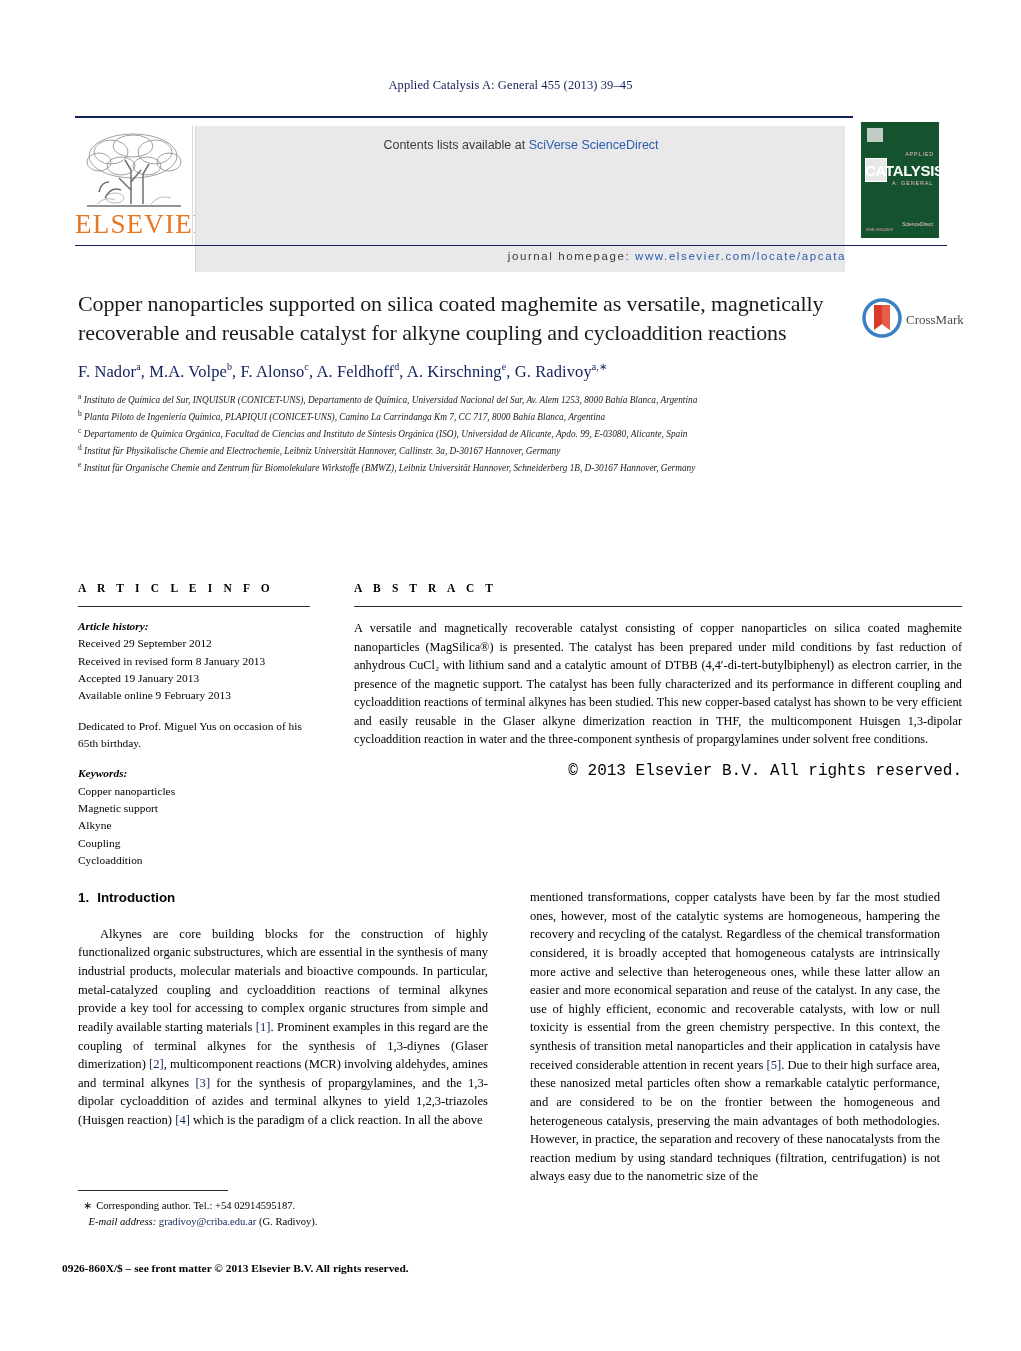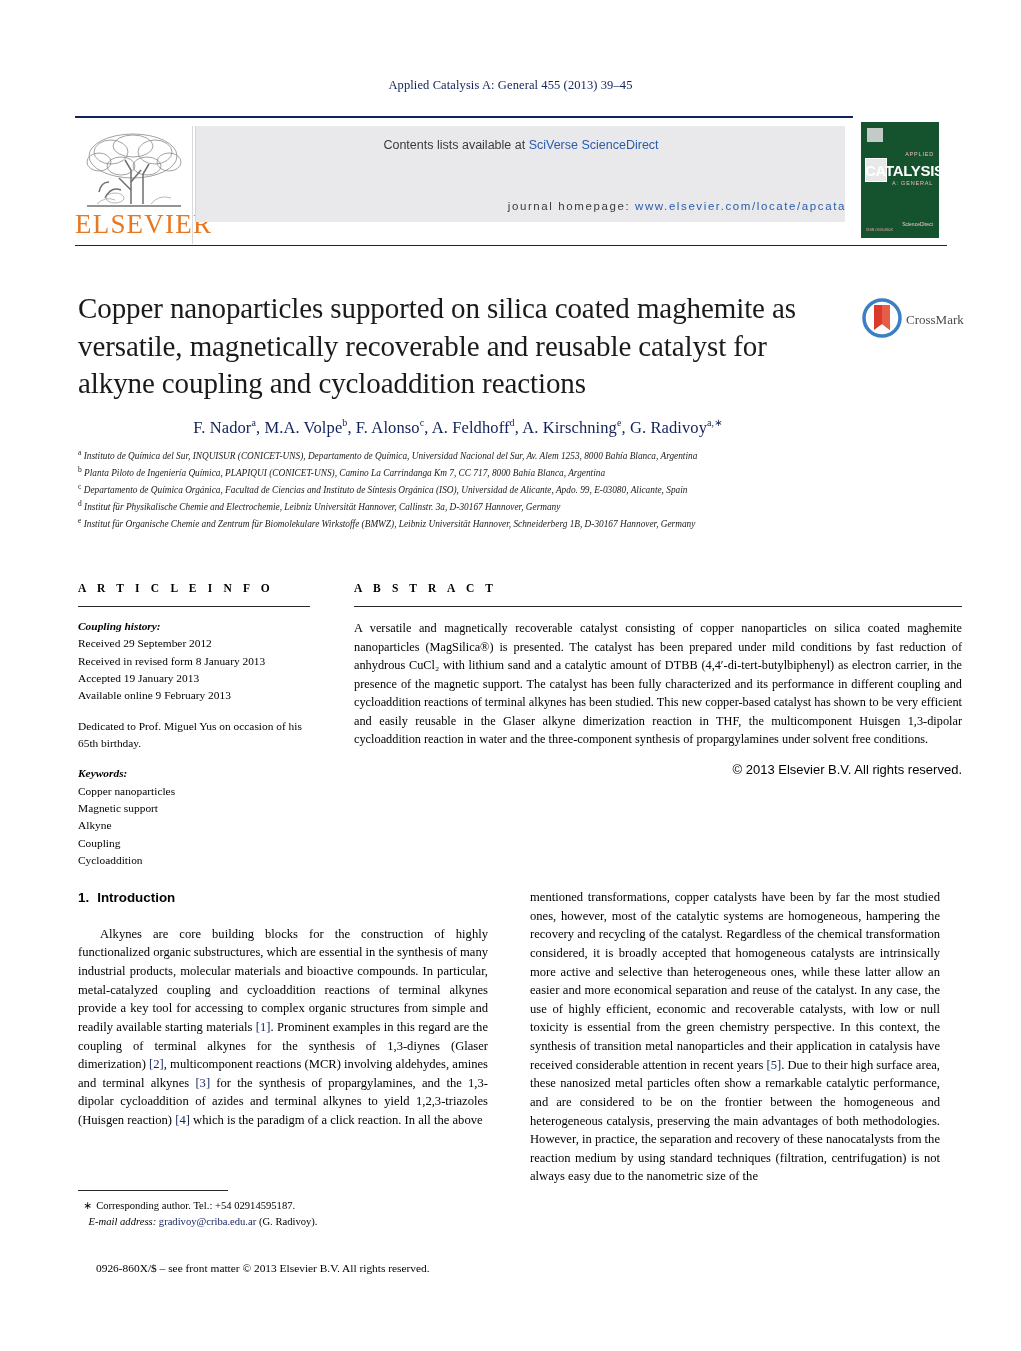--- a/index.html
+++ b/index.html
@@ -61,21 +61,21 @@
     text-align: center;
     color: #e87722;
     font-family: "Liberation Serif", serif;
     font-size: 27px;
     letter-spacing: 1.2px;
   }
 
   .journal-band {
     position: absolute;
     left: 120px; top: 10px;
-    width: 650px; height: 96px;
+    width: 650px; height: 146px;
     background: #e9e9ec;
     border-left: 1px solid #d6d6d9;
     box-sizing: border-box;
   }
   .contents-line {
     position: absolute;
     top: 12px; left: 0; width: 650px;
     text-align: center;
     font-family: "Liberation Sans", sans-serif;
     font-size: 12.5px;
@@ -180,34 +180,33 @@
   }
 
   
   .title-block {
     position: absolute;
     left: 78px; top: 278px;
     width: 760px;
   }
   .article-title {
     font-family: "Liberation Serif", serif;
-    font-size: 29px;
+    font-size: 22px;
     line-height: 1.30;
     color: #1a1a1a;
     margin: 0;
     font-weight: normal;
     letter-spacing: -0.1px;
   }
   .authors {
     margin-top: 14px;
     font-family: "Liberation Serif", serif;
     font-size: 16.5px;
     color: #12215b;
     letter-spacing: 0.1px;
-    text-align: center;
   }
   .authors sup {
     font-size: 10px;
     vertical-align: super;
   }
   .affiliations {
     margin-top: 9px;
     width: 870px;
     font-family: "Liberation Serif", serif;
     font-style: italic;
@@ -277,22 +276,22 @@
     margin-top: 12px;
     font-family: "Liberation Serif", serif;
     font-size: 12.3px;
     line-height: 1.51;
     text-align: justify;
     color: #000;
   }
   .abs-copy {
     margin-top: 13px;
     text-align: right;
-    font-family: Liberation Sans, sans-serif;
-    font-size: 13px;
+    font-family: Liberation Mono, monospace;
+    font-size: 16px;
   }
 
   
   .body-cols {
     position: absolute;
     left: 78px; top: 876px;
     width: 884px;
   }
   .bcol {
     position: absolute;
@@ -335,25 +334,26 @@
     width: 410px;
     font-family: "Liberation Serif", serif;
     font-size: 10.6px;
     line-height: 1.5;
   }
   .footnote .star { margin-right: 4px; }
   .footnote .em { font-style: italic; }
   .footnote .mail { color: #12215b; }
   .footer-info {
     position: absolute;
-    left: 96px; top: 1248px;
+    left: 62px; top: 1248px;
     width: 520px;
     font-family: "Liberation Serif", serif;
     font-size: 11.4px;
     line-height: 1.55;
+    font-weight: bold;
   }
   .footer-doi { color: #12215b; }
 </style>
 </head>
 <body>
 
 <div class="page">
 
   <div class="running-head">Applied Catalysis A: General 455 (2013) 39–45</div>
 
@@ -435,21 +435,21 @@
     </svg>
     <div class="crossmark-label">CrossMark</div>
   </div>
 
   <div class="infoabs">
 
     <div class="col-info">
       <div class="sec-head">A R T I C L E   I N F O</div>
       <div class="hr-thin"></div>
       <div class="info-body">
-        <div class="lbl">Coupling history:</div>
+        <div class="lbl">Article history:</div>
         <div>Received 29 September 2012</div>
         <div>Received in revised form 8 January 2013</div>
         <div>Accepted 19 January 2013</div>
         <div>Available online 9 February 2013</div>
         <div class="info-gap"></div>
         <div>Dedicated to Prof. Miguel Yus on occasion of his 65th birthday.</div>
         <div class="info-gap"></div>
         <div class="lbl">Keywords:</div>
         <div>Copper nanoparticles</div>
         <div>Magnetic support</div>

